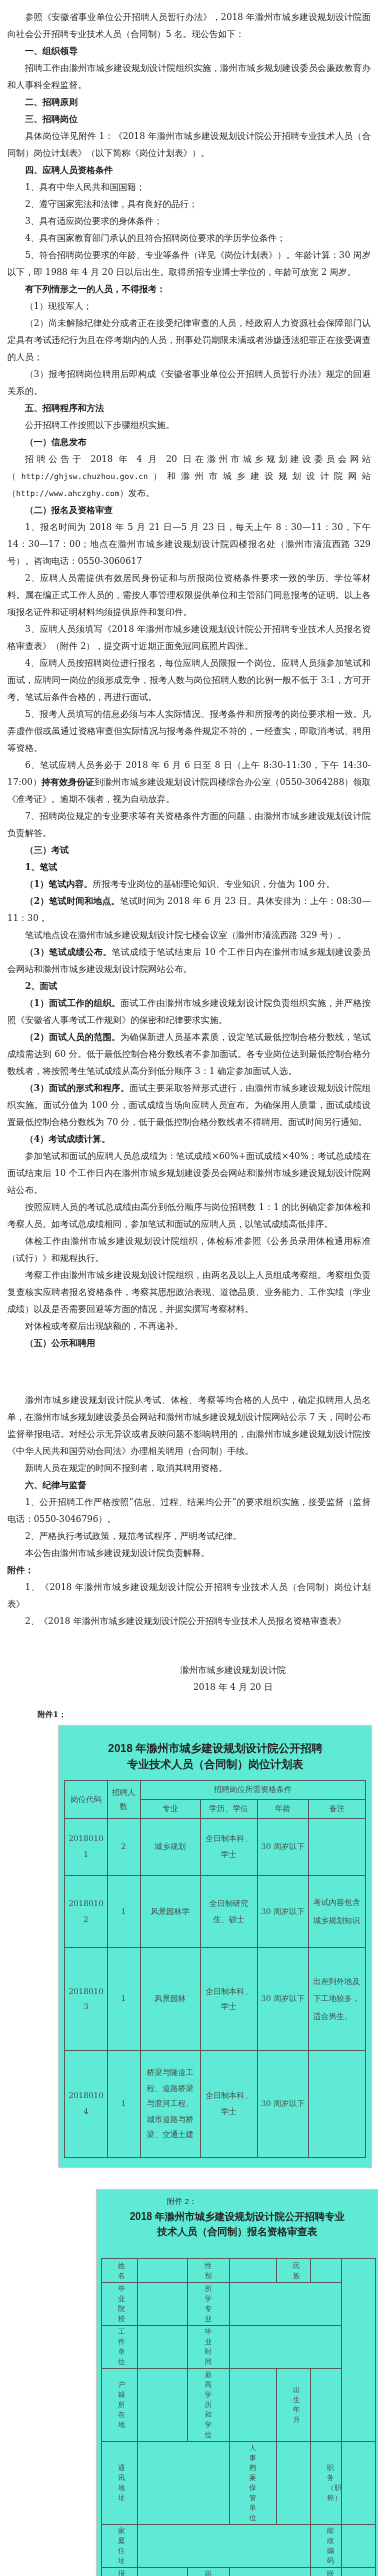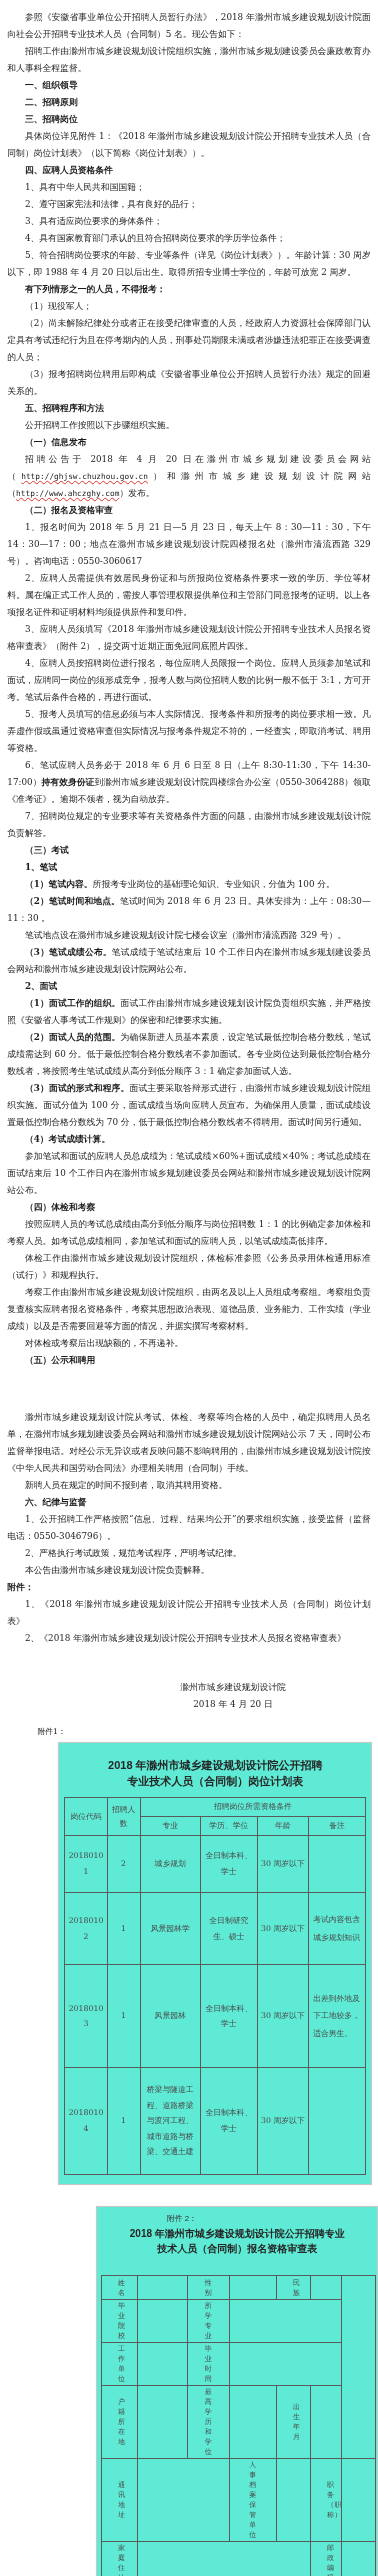--- a/index.html
+++ b/index.html
@@ -5,27 +5,27 @@
   html,body{margin:0;padding:0;background:#ffffff;}
   body{width:378px;min-height:2576px;font-family:"DejaVu Serif","Liberation Serif",serif;color:#1c1c1c;}
   .page{width:378px;box-sizing:border-box;padding:9.3px 7.3px 21px 7.3px;}
 
   
   .doc{font-size:8.8px;line-height:17px;text-align:justify;}
   .doc p{margin:0;}
   .blk.p, .blk.h{text-indent:2em;}
   .blk.h0{text-indent:0;}
   .blk .b, .blk.h span, .blk.h0 span{font-weight:bold;}
-  .blk .wavy{text-decoration:underline;text-decoration-style:wavy;text-decoration-color:#e03131;text-decoration-thickness:0.5px;font-family:"DejaVu Sans Mono","Liberation Mono",monospace;font-size:7.8px;}
+  .blk .wavy{text-decoration-style:wavy;text-decoration-color:#e03131;text-decoration-thickness:0.5px;font-family:"DejaVu Sans Mono","Liberation Mono",monospace;font-size:7.8px;}
   .blk.gap{margin-bottom:40px;}
   .blk.sig{text-indent:0;text-align:center;padding-left:88px;}
   .blk.sig-first{margin-top:32px;}
 
   
-  .att-label{font-size:7.8px;font-weight:normal;margin:13.5px 0 5.2px 2.1px;line-height:10.4px;padding-left:28px;}
+  .att-label{font-size:7.8px;font-weight:bold;margin:13.5px 0 5.2px 2.1px;line-height:10.4px;padding-left:28px;}
   .att-box{box-sizing:border-box;background:#5eead4;border:0.5px solid #c9c9c9;box-shadow:0 0 1px rgba(0,0,0,.12);}
   .att1{margin-left:51px;width:314px;padding:13.5px 5.2px 9.3px 5.2px;}
   .att2{margin-left:89px;width:282px;margin-top:21px;padding:5.2px 3.6px 36px 3.6px;}
   .att-title{text-align:center;font-family:"Liberation Sans","DejaVu Sans",sans-serif;font-weight:bold;font-size:11px;line-height:16.6px;color:#262626;margin-bottom:7.3px;}
   .att2-label{font-size:7.8px;color:#333;margin:1px 0 2.1px 66px;font-family:"Liberation Sans","DejaVu Sans",sans-serif;}
   .att2 .att-title{font-size:10px;line-height:15px;margin-bottom:19px;}
 
   
   table.plan{border-collapse:collapse;width:100%;table-layout:fixed;color:#4a4a4a;font-size:7.8px;}
   table.plan th,table.plan td{border:0.5px solid #5a5a5a;padding:2.1px 2.6px;text-align:center;vertical-align:middle;font-weight:normal;line-height:15.6px;word-break:break-all;}
@@ -43,22 +43,22 @@
   table.form td.vlab{writing-mode:vertical-rl;text-orientation:upright;letter-spacing:2.1px;padding:3.1px 0;}
   table.form td.note{vertical-align:top;font-size:12px;color:#555;}
 </style>
 </head>
 <body>
 
 <div class="page">
 
   <div class="doc">
       <p class="blk p"><span>参照《安徽省事业单位公开招聘人员暂行办法》，2018 年滁州市城乡建设规划设计院面向社会公开招聘专业技术人员（合同制）5 名。现公告如下：</span></p>
+      <p class="blk h"><span>一、组织领导</span></p>
       <p class="blk p"><span>招聘工作由滁州市城乡建设规划设计院组织实施，滁州市城乡规划建设委员会廉政教育办和人事科全程监督。</span></p>
-      <p class="blk h"><span>一、组织领导</span></p>
       <p class="blk h"><span>二、招聘原则</span></p>
       <p class="blk h"><span>三、招聘岗位</span></p>
       <p class="blk p"><span>具体岗位详见附件 1：《2018 年滁州市城乡建设规划设计院公开招聘专业技术人员（合同制）岗位计划表》（以下简称《岗位计划表》）。</span></p>
       <p class="blk h"><span>四、应聘人员资格条件</span></p>
       <p class="blk p"><span>1、具有中华人民共和国国籍；</span></p>
       <p class="blk p"><span>2、遵守国家宪法和法律，具有良好的品行；</span></p>
       <p class="blk p"><span>3、具有适应岗位要求的身体条件；</span></p>
       <p class="blk p"><span>4、具有国家教育部门承认的且符合招聘岗位要求的学历学位条件；</span></p>
       <p class="blk p"><span>5、符合招聘岗位要求的年龄、专业等条件（详见《岗位计划表》）。年龄计算：30 周岁以下，即 1988 年 4 月 20 日以后出生。取得所招专业博士学位的，年龄可放宽 2 周岁。</span></p>
       <p class="blk h"><span>有下列情形之一的人员，不得报考：</span></p>
@@ -82,21 +82,20 @@
       <p class="blk p"><span class="b">（1）笔试内容。</span><span>所报考专业岗位的基础理论知识、专业知识，分值为 100 分。</span></p>
       <p class="blk p"><span class="b">（2）笔试时间和地点。</span><span>笔试时间为 2018 年 6 月 23 日。具体安排为：上午：08:30—11：30 。</span></p>
       <p class="blk p"><span>笔试地点设在滁州市城乡建设规划设计院七楼会议室（滁州市清流西路 329 号）。</span></p>
       <p class="blk p"><span class="b">（3）笔试成绩公布。</span><span>笔试成绩于笔试结束后 10 个工作日内在滁州市城乡规划建设委员会网站和滁州市城乡建设规划设计院网站公布。</span></p>
       <p class="blk h"><span>2、面试</span></p>
       <p class="blk p"><span class="b">（1）面试工作的组织。</span><span>面试工作由滁州市城乡建设规划设计院负责组织实施，并严格按照《安徽省人事考试工作规则》的保密和纪律要求实施。</span></p>
       <p class="blk p"><span class="b">（2）面试人员的范围。</span><span>为确保新进人员基本素质，设定笔试最低控制合格分数线，笔试成绩需达到 60 分。低于最低控制合格分数线者不参加面试。各专业岗位达到最低控制合格分数线者，将按照考生笔试成绩从高分到低分顺序 3：1 确定参加面试人选。</span></p>
       <p class="blk p"><span class="b">（3）面试的形式和程序。</span><span>面试主要采取答辩形式进行，由滁州市城乡建设规划设计院组织实施。面试分值为 100 分，面试成绩当场向应聘人员宣布。为确保用人质量，面试成绩设置最低控制合格分数线为 70 分，低于最低控制合格分数线者不得聘用。面试时间另行通知。</span></p>
       <p class="blk p"><span class="b">（4）考试成绩计算。</span></p>
       <p class="blk p"><span>参加笔试和面试的应聘人员总成绩为：笔试成绩×60%+面试成绩×40%；考试总成绩在面试结束后 10 个工作日内在滁州市城乡规划建设委员会网站和滁州市城乡建设规划设计院网站公布。</span></p>
-      <p class="blk h"><span>（四）体检和考察</span></p>
       <p class="blk p"><span>按照应聘人员的考试总成绩由高分到低分顺序与岗位招聘数 1：1 的比例确定参加体检和考察人员。如考试总成绩相同，参加笔试和面试的应聘人员，以笔试成绩高低排序。</span></p>
       <p class="blk p"><span>体检工作由滁州市城乡建设规划设计院组织，体检标准参照《公务员录用体检通用标准（试行）》和规程执行。</span></p>
       <p class="blk p"><span>考察工作由滁州市城乡建设规划设计院组织，由两名及以上人员组成考察组。考察组负责复查核实应聘者报名资格条件，考察其思想政治表现、道德品质、业务能力、工作实绩（学业成绩）以及是否需要回避等方面的情况，并据实撰写考察材料。</span></p>
       <p class="blk p"><span>对体检或考察后出现缺额的，不再递补。</span></p>
       <p class="blk h gap"><span>（五）公示和聘用</span></p>
       <p class="blk p"><span>滁州市城乡建设规划设计院从考试、体检、考察等均合格的人员中，确定拟聘用人员名单，在滁州市城乡规划建设委员会网站和滁州市城乡建设规划设计院网站公示 7 天，同时公布监督举报电话。对经公示无异议或者反映问题不影响聘用的，由滁州市城乡建设规划设计院按《中华人民共和国劳动合同法》办理相关聘用（合同制）手续。</span></p>
       <p class="blk p"><span>新聘人员在规定的时间不报到者，取消其聘用资格。</span></p>
       <p class="blk h"><span>六、纪律与监督</span></p>
       <p class="blk p"><span>1、公开招聘工作严格按照“信息、过程、结果均公开”的要求组织实施，接受监督（监督电话：0550-3046796）。</span></p>
       <p class="blk p"><span>2、严格执行考试政策，规范考试程序，严明考试纪律。</span></p>

